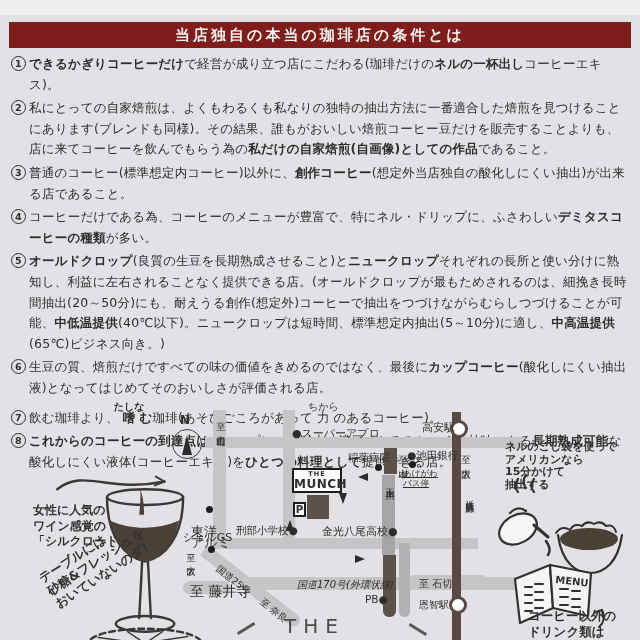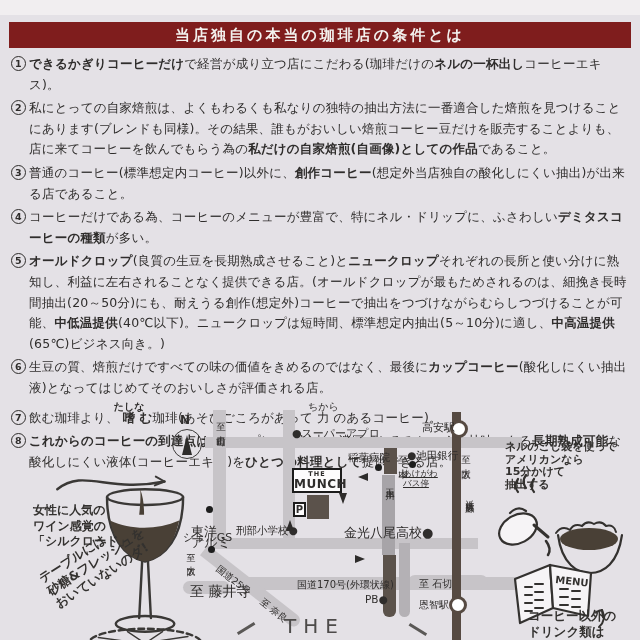--- a/index.html
+++ b/index.html
@@ -111,26 +111,26 @@
 バス停</div>
   <div class="maplabel vtxt" style="left:459px;top:43px;font-size:9.5px;height:42px;">至 大阪</div>
   <div class="maplabel vtxt" style="left:383px;top:76px;font-size:9.5px;height:46px;color:#2c2a29;">玉串川</div>
   <div class="maplabel vtxt" style="left:463px;top:88px;font-size:9px;height:56px;">近鉄大阪線</div>
   <div class="maplabel" style="left:183px;top:89px;font-size:11px;margin-top:36px;">シェルGS</div>
   <div class="dot" style="left:206px;top:101px;"></div>
   <div class="maplabel" style="left:191px;top:121px;font-size:13px;line-height:11px;">東洋
 アルミ</div>
   <div class="dot" style="left:208px;top:141px;"></div>
   <div class="maplabel" style="left:236px;top:119px;font-size:10.5px;">刑部小学校●</div>
-  <div class="maplabel" style="left:344px;top:119px;font-size:13px;">金光八尾高校●</div>
+  <div class="maplabel" style="left:322px;top:119px;font-size:11px;">金光八尾高校●</div>
   <div class="maplabel vtxt" style="left:184px;top:142px;font-size:9px;height:34px;">至 大阪</div>
   <div class="maplabel" style="left:221px;top:158px;font-size:9.5px;transform:rotate(38deg);transform-origin:left top;">国道25号</div>
   <div class="maplabel" style="left:190px;top:178px;font-size:14px;">至 藤井寺</div>
   <div class="maplabel" style="left:265px;top:191px;font-size:9.5px;transform:rotate(38deg);transform-origin:left top;">至 奈良</div>
-  <div class="maplabel" style="left:297px;top:173px;font-size:10px;">国道170号(外環状線)</div>
+  <div class="maplabel" style="left:297px;top:173px;font-size:10px;font-style:italic;">国道170号(外環状線)</div>
   <div class="maplabel" style="left:365px;top:188px;font-size:10.5px;">PB●</div>
   <div class="maplabel" style="left:419px;top:172px;font-size:10px;">至 石切</div>
   <div class="maplabel" style="left:419px;top:193px;font-size:10px;">恩智駅</div>
 
   <div class="tri" style="left:358px;top:68px;border-top:4px solid transparent;border-bottom:4px solid transparent;border-right:10px solid #2e2c2b;"></div>
   <div class="tri" style="left:339px;top:88px;border-left:4px solid transparent;border-right:4px solid transparent;border-top:11px solid #2e2c2b;"></div>
   <div class="tri" style="left:355px;top:150px;border-top:4px solid transparent;border-bottom:4px solid transparent;border-left:10px solid #2e2c2b;"></div>
   <div class="tri" style="left:286px;top:115px;border-left:4px solid transparent;border-right:4px solid transparent;border-bottom:11px solid #2e2c2b;"></div>
 
   <div id="munch-logo">

